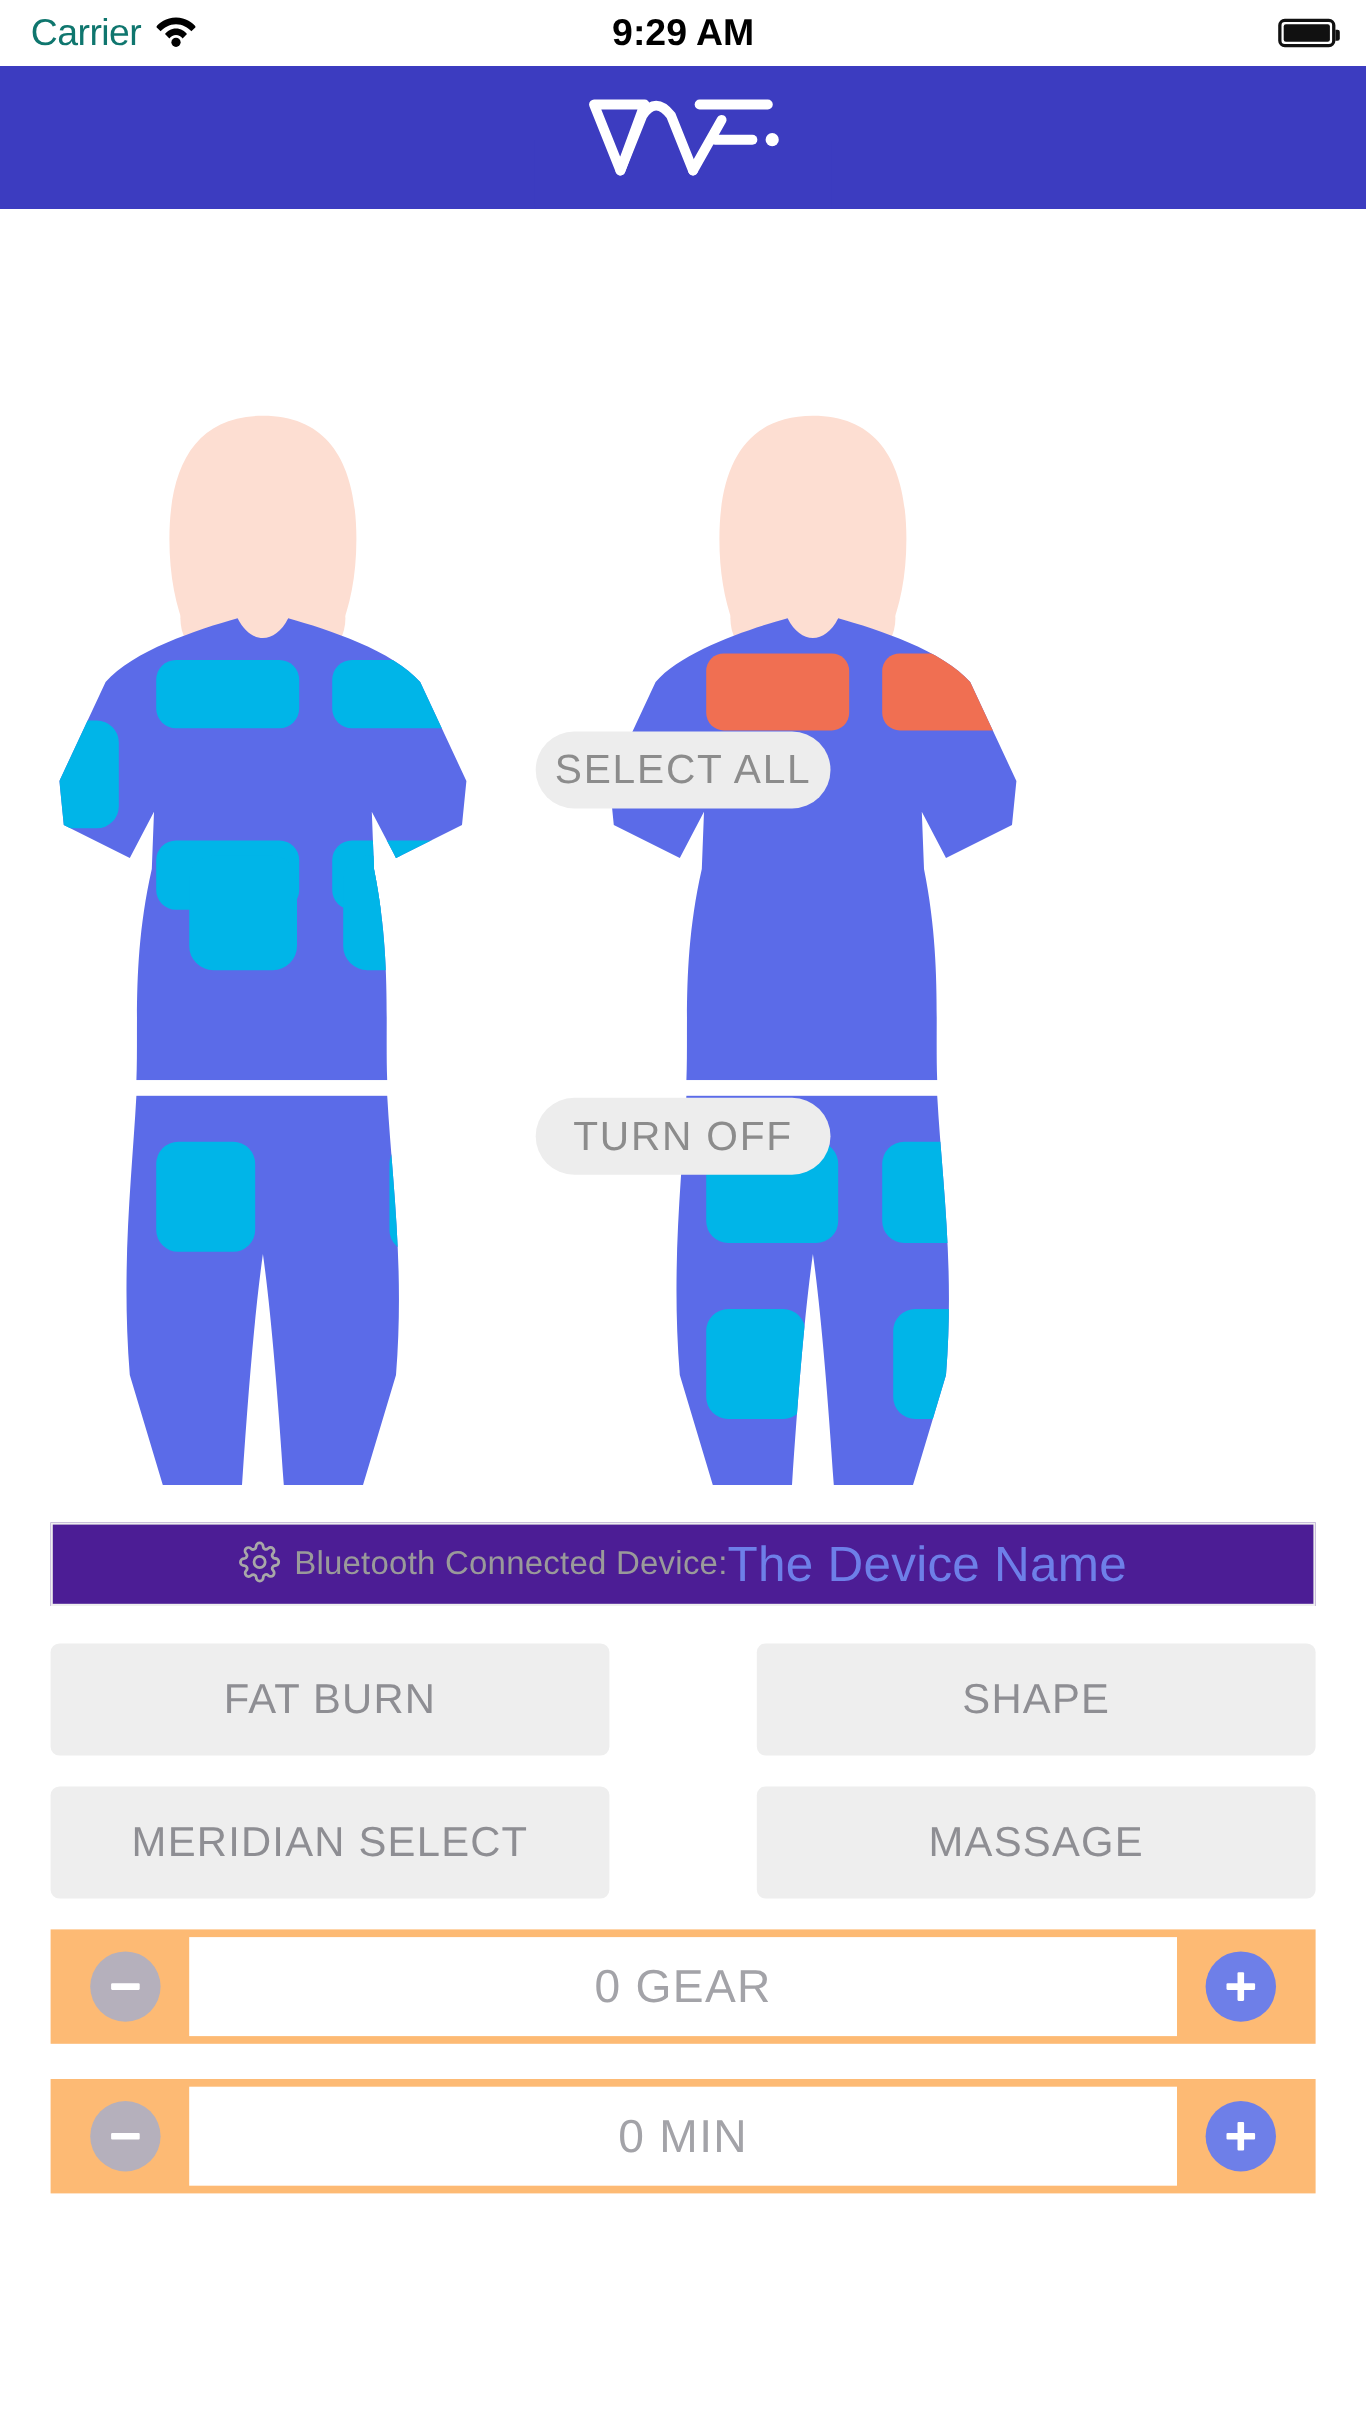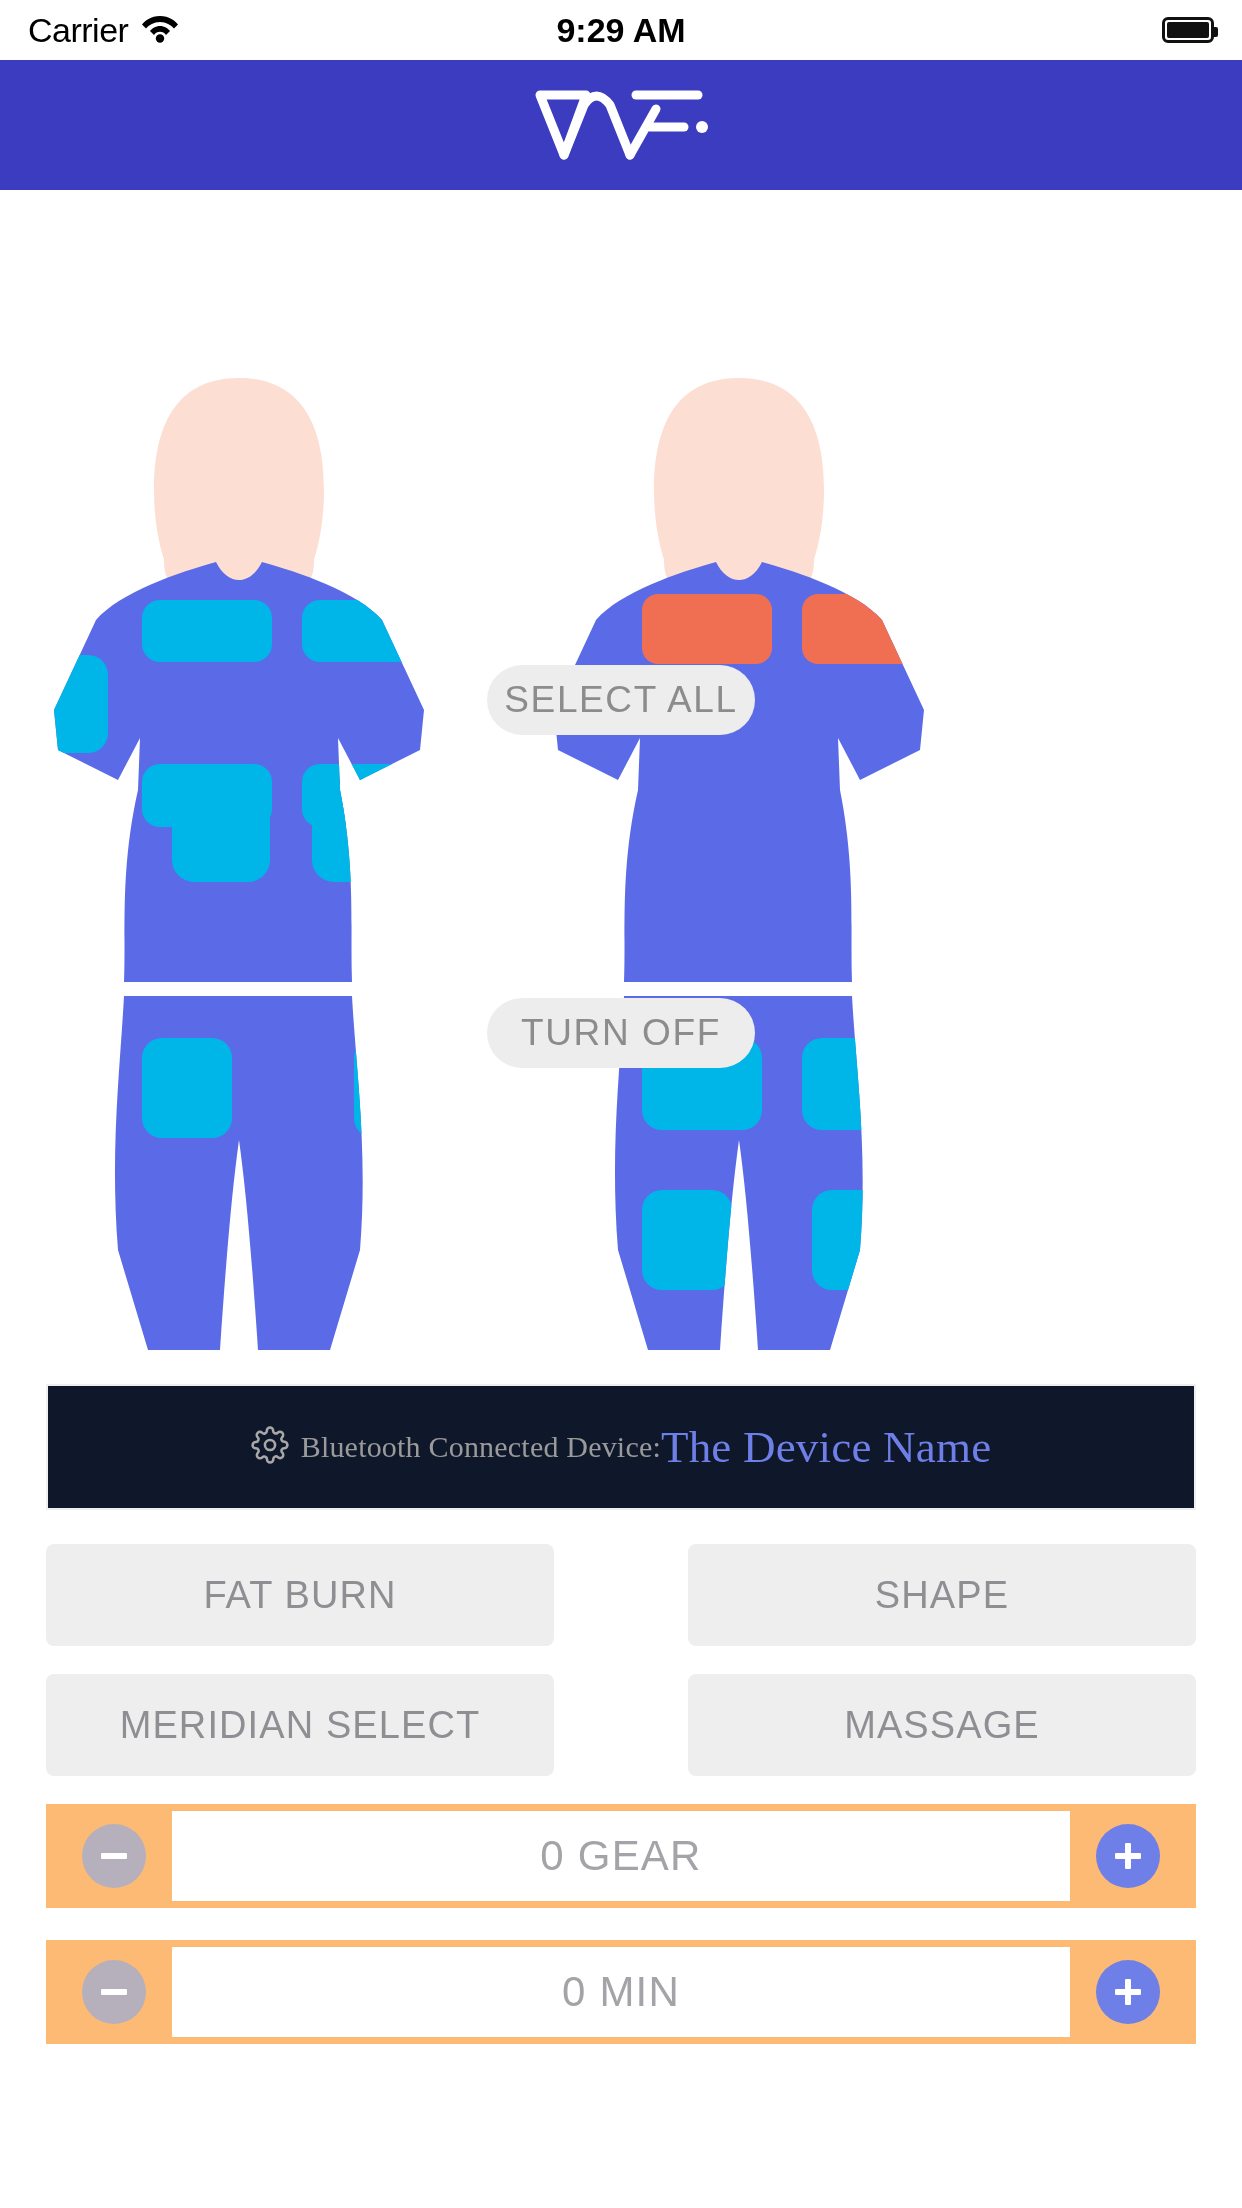--- a/index.html
+++ b/index.html
@@ -22,21 +22,21 @@
     padding: 0 28px;
     position: relative;
   }
   #status-left {
     display: flex;
     align-items: center;
     gap: 14px;
   }
   #carrier-label {
     font-size: 34px;
-    color: #000000;
+    color: #0f766e;
     letter-spacing: -0.5px;
   }
   #wifi-icon { display:block; }
   #status-time {
     position: absolute;
     left: 0; right: 0;
     text-align: center;
     font-size: 34px;
     font-weight: 600;
     color: #000;
@@ -122,28 +122,27 @@
   #turn-off-button {
     left: 487px;
     top: 808px;
     width: 268px;
     height: 70px;
   }
 
   
   #bluetooth-row {
     margin: 4px 46px 0 46px;
-    height: 126px;
+    height: 76px;
     border: 2px solid #EFEFEF;
-    background: #0f172a;
+    background: #4c1d95;
     display: flex;
     align-items: center;
     justify-content: center;
     gap: 0px;
-    font-family: Liberation Serif, serif;
   }
   #gear-icon { margin-right: 12px; display:block; }
   #bt-label {
     font-size: 30px;
     color: #9A9A9A;
     letter-spacing: 0.2px;
   }
   #bt-device-name {
     font-size: 45px;
     color: #6E7FE8;

